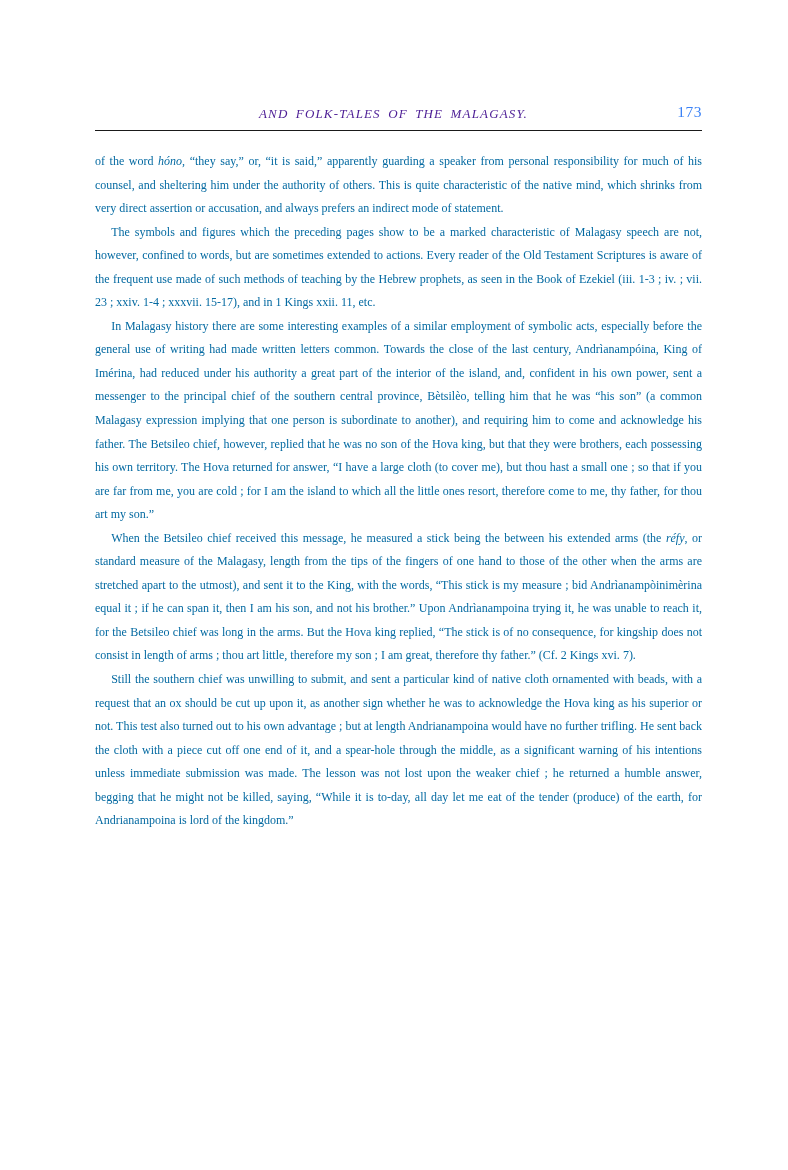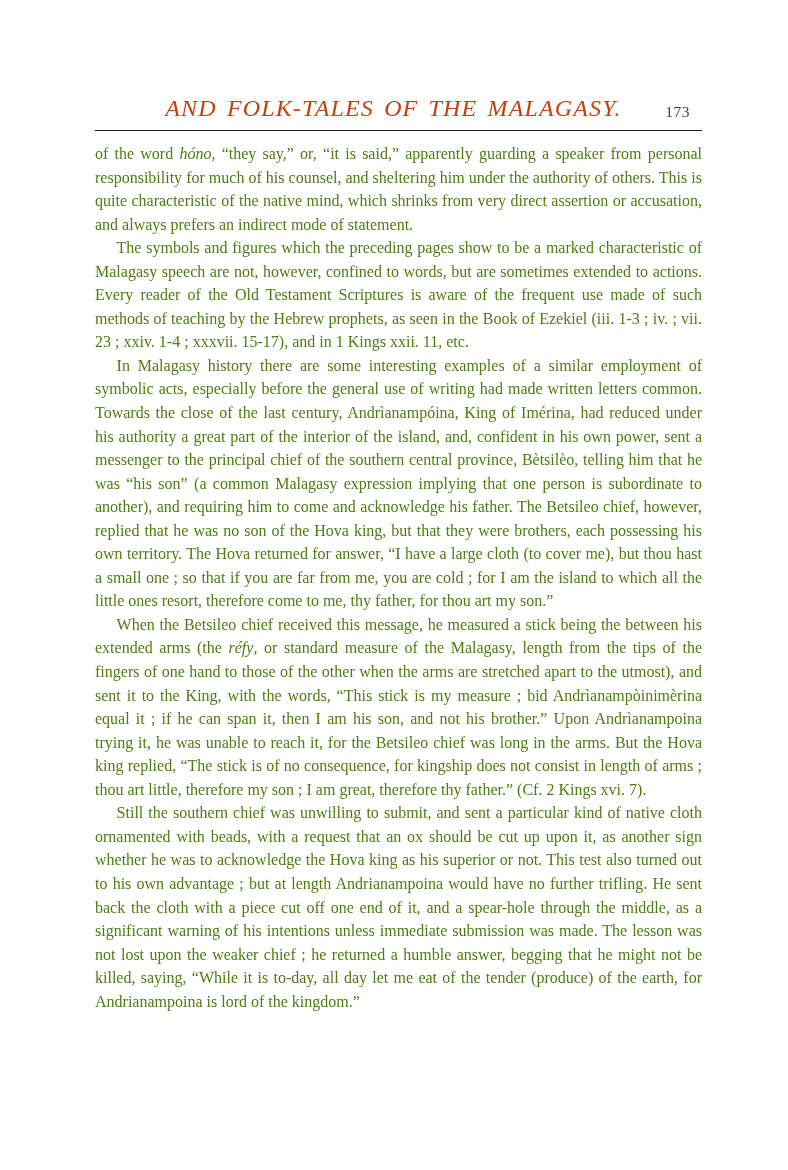--- a/index.html
+++ b/index.html
@@ -29,51 +29,51 @@
   
   .running-head {
     position: relative;
     height: 34px;
     display: flex;
     align-items: flex-end;
     justify-content: center;
   }
   .running-head .head-title {
     font-style: italic;
-    font-size: 24px;
+    font-size: 13px;
     letter-spacing: 1.15px;
     word-spacing: 3px;
     white-space: nowrap;
-    color: #c2410c;
+    color: #4c1d95;
     margin-left: -10px;
   }
   .running-head .folio {
     position: absolute;
-    right: 12px;
+    right: 0;
     bottom: 1px;
     font-size: 15.5px;
     font-variant-numeric: oldstyle-nums;
     letter-spacing: 0.5px;
-    color: #404040;
+    color: #3b82f6;
   }
   .rule {
     margin-top: 8px;
     border: 0;
     border-top: 1.3px solid #1a1a1a;
     width: 100%;
   }
   
   .body-copy {
-    margin-top: 11px;
-    font-size: 16px;
+    margin-top: 19px;
+    font-size: 12px;
     line-height: 23.55px;
     text-align: justify;
     text-justify: inter-word;
     hyphens: none;
-    color: #4d7c0f;
+    color: #0369a1;
   }
   .body-copy p {
     margin: 0;
     text-indent: 1.35em;
   }
   .body-copy p.no-indent {
     text-indent: 0;
   }
   .body-copy i {
     font-style: italic;

